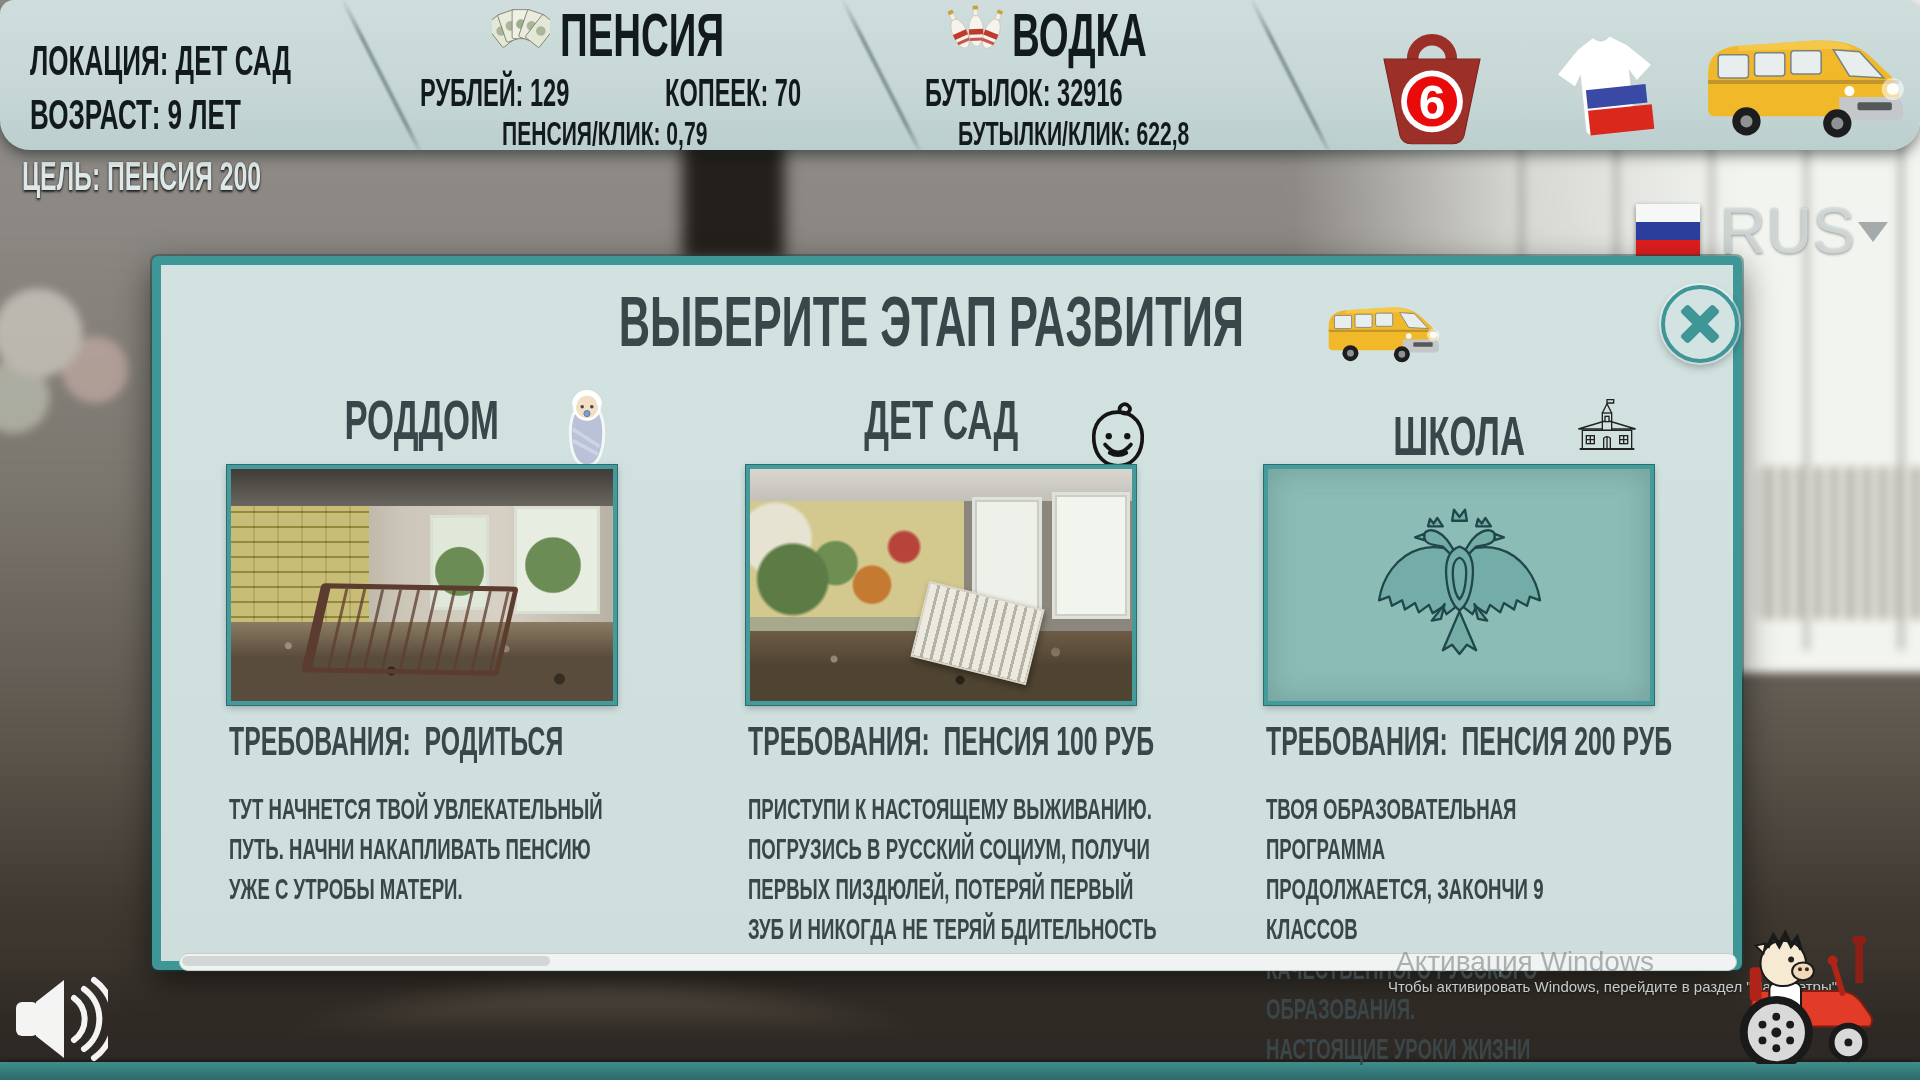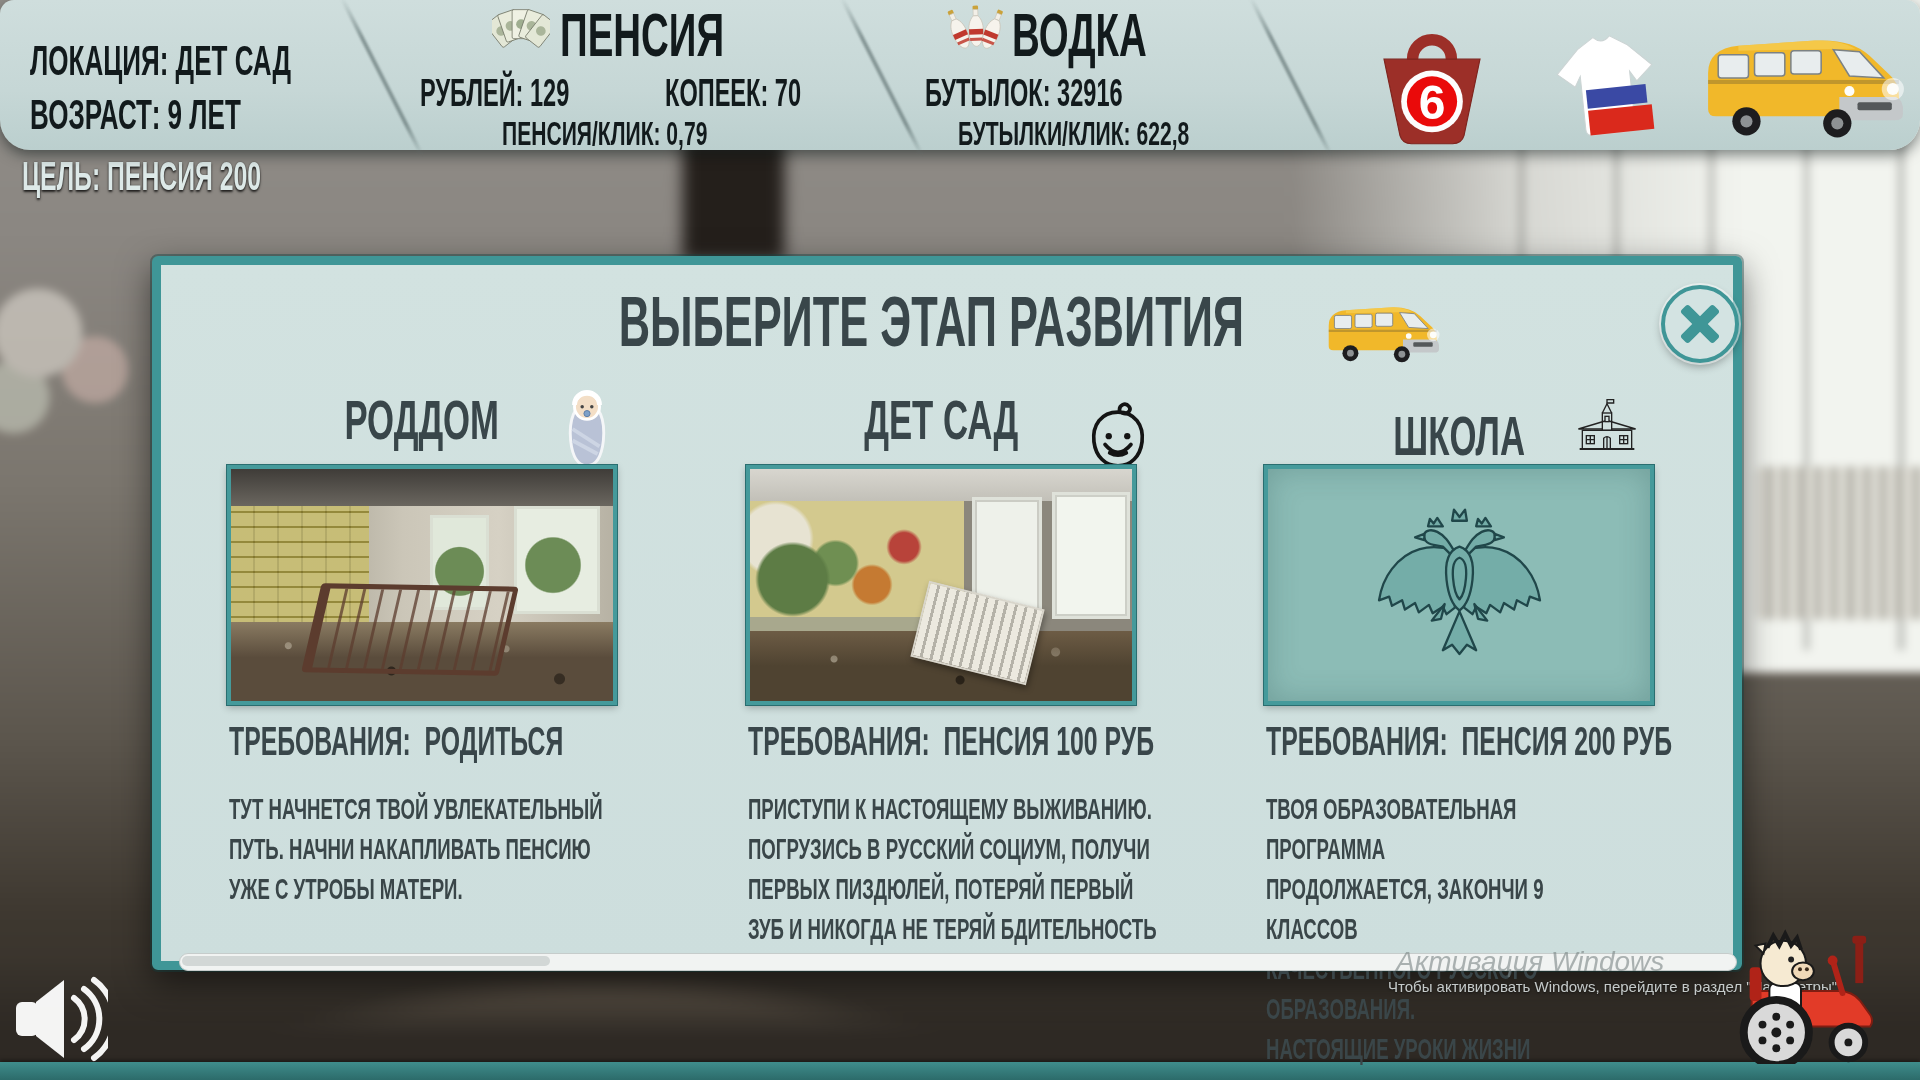--- a/index.html
+++ b/index.html
@@ -108,21 +108,21 @@
                box-shadow:2px 3px 6px rgba(0,0,0,.35);}
   
   .s3-bg{left:0;top:0;width:100%;height:100%;background:#8cbcb6;
          box-shadow:inset 0 0 30px rgba(30,70,70,.25);display:flex;align-items:center;justify-content:center;}
   
   .scrollbar{position:absolute;left:18px;top:688px;width:1556px;height:16px;background:#f1f3f2;
              border:1px solid #c6cccb;border-radius:9px;}
   .scroll-thumb{position:absolute;left:2px;top:2px;width:368px;height:10px;background:#d2d7d6;
                 border-radius:6px;cursor:grab;}
   
-  .wm1{position:absolute;left:1396px;top:946px;font-size:28px;font-weight:300;color:rgba(122,132,132,.6);font-style:italic;}
+  .wm1{position:absolute;left:1396px;top:946px;font-size:28px;font-weight:300;color:rgba(122,132,132,.6);}
   .wm2{position:absolute;left:1388px;top:978px;font-size:15px;color:rgba(226,233,233,.85);
        text-shadow:0 1px 2px rgba(0,0,0,.55);}
   
   .sound{position:absolute;left:12px;top:972px;cursor:pointer;}
   .pig{position:absolute;left:1722px;top:922px;cursor:pointer;}
   .icon-btn{position:absolute;cursor:pointer;}
 </style>
 </head>
 <body>
 
@@ -135,20 +135,29 @@
     <div class="bg-door"></div>
     <div class="bg-mural"></div>
     <div class="bg-radiator"></div>
     <div class="bg-planks"></div>
     <div class="bg-floor"></div>
   </div>
   <div class="bottom-strip"></div>
 
   <div class="cl goal" style="left:22px;top:156px;font-size:40px;">ЦЕЛЬ: ПЕНСИЯ 200</div>
 
+  <div class="lang">
+    <div class="lang-flag flag">
+      <i class="fw"></i>
+        <i class="fb"></i>
+        <i class="fr"></i>
+    </div>
+    <div class="lang-code">RUS</div>
+    <div class="lang-arrow"></div>
+  </div>
 
   <header class="topbar">
     <div class="divider" style="left:380px;"></div>
     <div class="divider" style="left:880px;"></div>
     <div class="divider" style="left:1289px;"></div>
 
     <div class="cl" style="left:30px;top:40px;font-size:42px;">ЛОКАЦИЯ: ДЕТ САД</div>
     <div class="cl" style="left:30px;top:94px;font-size:42px;">ВОЗРАСТ: 9 ЛЕТ</div>
 
     <svg class="icon-btn" style="left:492px;top:6px;" width="58" height="54" viewBox="0 0 72 66">

